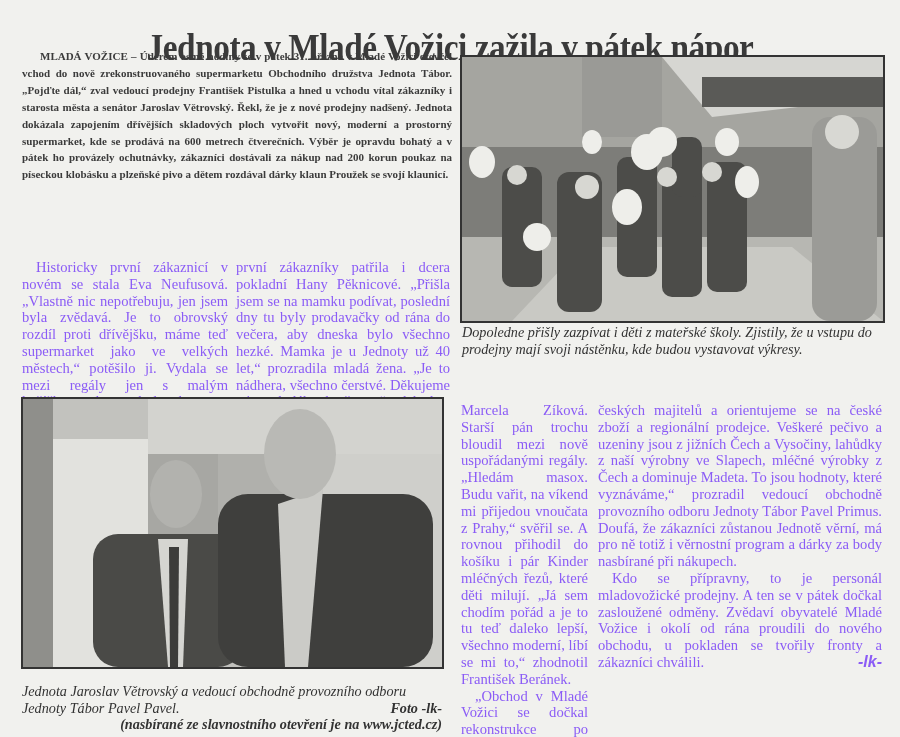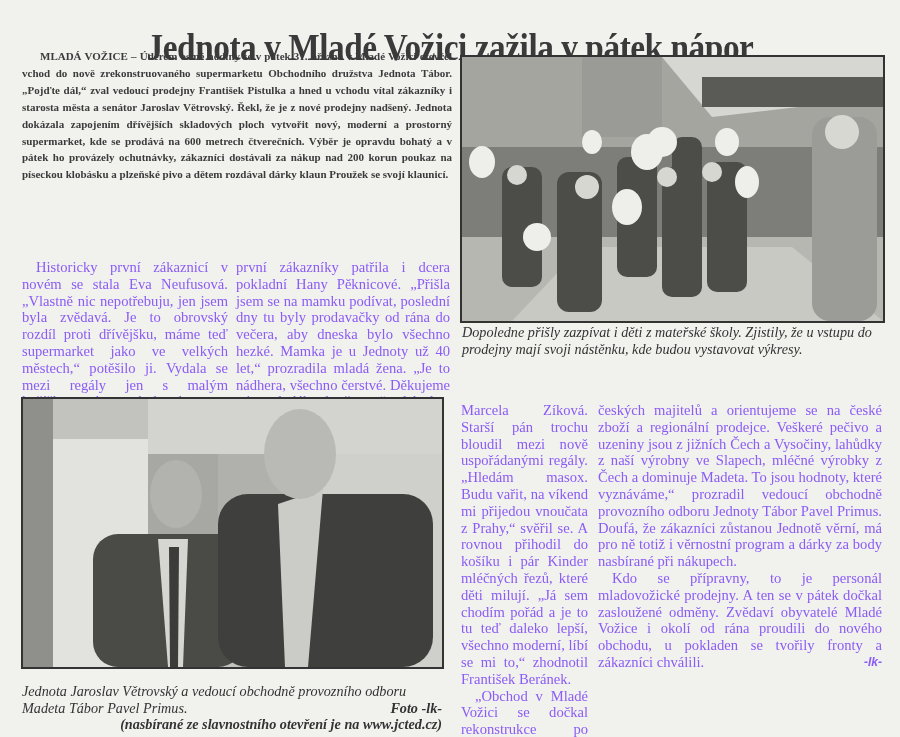--- a/index.html
+++ b/index.html
@@ -40,21 +40,21 @@
     color: #8b5cf6;
     hyphens: manual;
     margin-top: 30px;
   }
   .col p { margin: 0; text-indent: 14px; }
   .col p.noindent { text-indent: 0; }
   .col1 { left: 22px; top: 229px; width: 206px; }
   .col2 { left: 236px; top: 229px; width: 214px; }
   .col3 { left: 461px; top: 372px; width: 127px; }
   .col4 { left: 598px; top: 372px; width: 284px; }
-  .signature { float: right; font-style: italic; font-weight: bold; font-family: "Liberation Sans", sans-serif; font-size: 12px; }
+  .signature { float: right; font-style: italic; font-weight: bold; font-family: "Liberation Sans", sans-serif; font-size: 16px; }
   .photo {
     position: absolute;
     border: 2px solid #333;
     overflow: hidden;
   }
   .photo-kids { left: 460px; top: 55px; width: 421px; height: 264px; background: #8a8a86; }
   .photo-men { left: 21px; top: 397px; width: 419px; height: 268px; background: #b8b8b4; }
   .caption {
     position: absolute;
     font-style: italic;
@@ -147,17 +147,17 @@
     <polygon points="146,148 156,148 155,268 147,268" fill="#3c3c3a"></polygon>
     <ellipse cx="153" cy="95" rx="26" ry="34" fill="#b2b2ae"></ellipse>
     <rect x="195" y="95" width="215" height="173" rx="30" fill="#3f3f3d"></rect>
     <polygon points="255,105 300,90 285,268 262,268" fill="#cbcbc7"></polygon>
     <ellipse cx="277" cy="55" rx="36" ry="45" fill="#b9b9b5"></ellipse>
   </svg>
 </div>
 <div class="caption caption-men">
   <div>Jednota Jaroslav Větrovský a vedoucí obchodně provozního odboru</div>
   <div class="row2">
-    <span>Madeta Tábor Pavel Primus.</span>
+    <span>Jednoty Tábor Pavel Pavel.</span>
     <span class="credit">Foto -lk-</span>
   </div>
   <div class="report">(nasbírané ze slavnostního otevření je na www.jcted.cz)</div>
 </div>
 
 </body></html>

